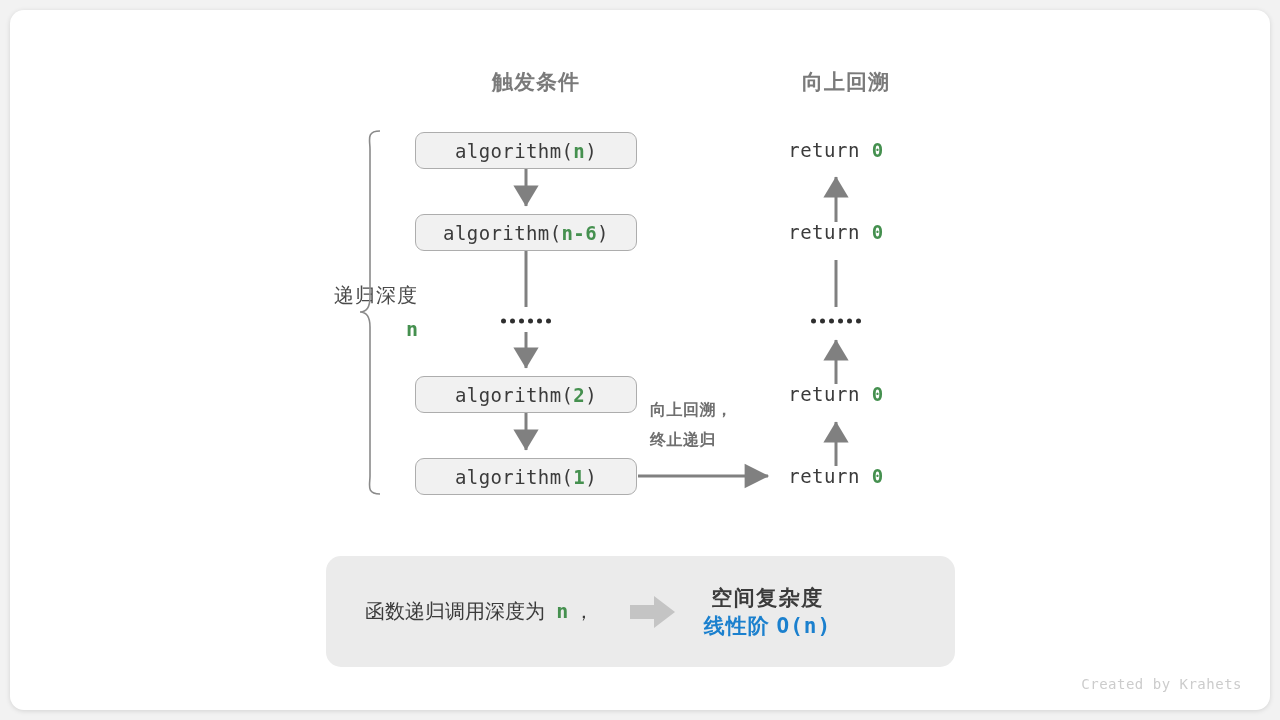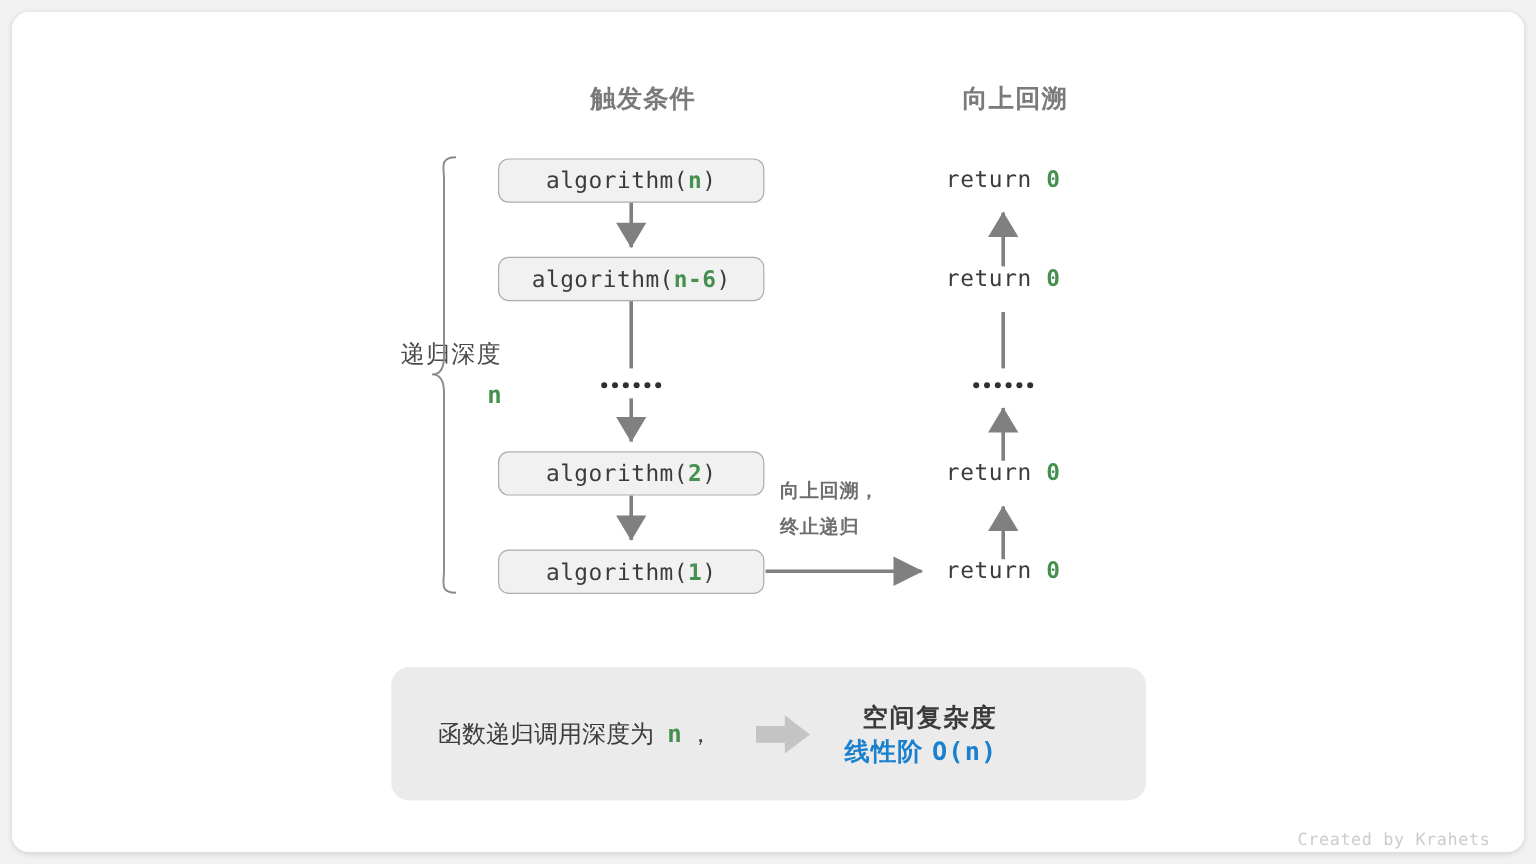--- a/index.html
+++ b/index.html
@@ -143,21 +143,21 @@
   .sum-left .g { color: #45904f; font-weight: bold; font-family: "DejaVu Sans Mono", monospace; }
   .sum-left .mono { font-family: "DejaVu Sans Mono", monospace; }
   .sum-arrow {
     margin-left: 36px;
     margin-right: 28px;
     width: 46px;
     height: 36px;
     flex: 0 0 auto;
   }
   .sum-right {
-    text-align: right;
+    text-align: center;
     white-space: nowrap;
   }
   .sum-right .r1 {
     display: block;
     font-size: 21px;
     font-weight: bold;
     color: #3b3b3b;
     letter-spacing: 1.5px;
   }
   .sum-right .r2 {
@@ -166,21 +166,21 @@
     font-weight: bold;
     color: #1b80ce;
     letter-spacing: 1px;
   }
   .sum-right .r2 .mono { font-family: "DejaVu Sans Mono", monospace; }
 
   
   #credit {
     position: absolute;
     right: 28px;
-    bottom: 2px;
+    bottom: 18px;
     font-family: "DejaVu Sans Mono", monospace;
     font-size: 14px;
     color: #cccccc;
     letter-spacing: 0.5px;
   }
 </style>
 </head>
 <body>
 
 <div id="card">

